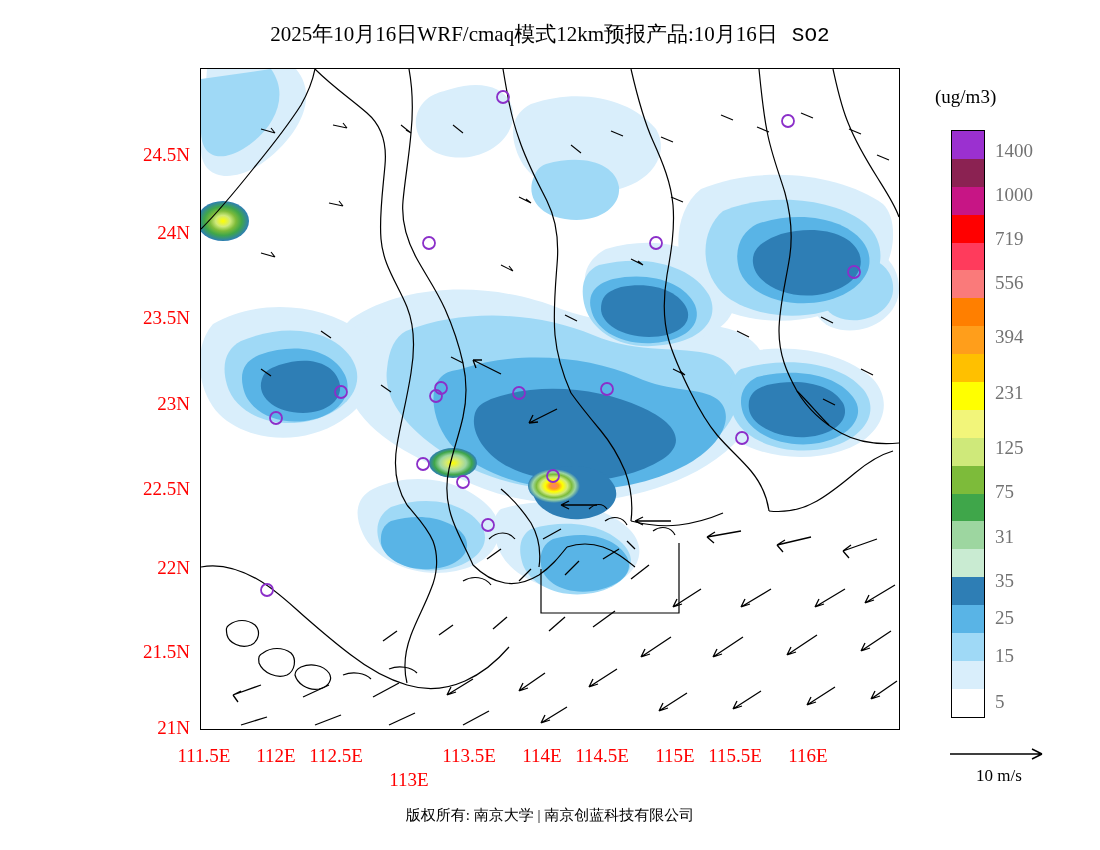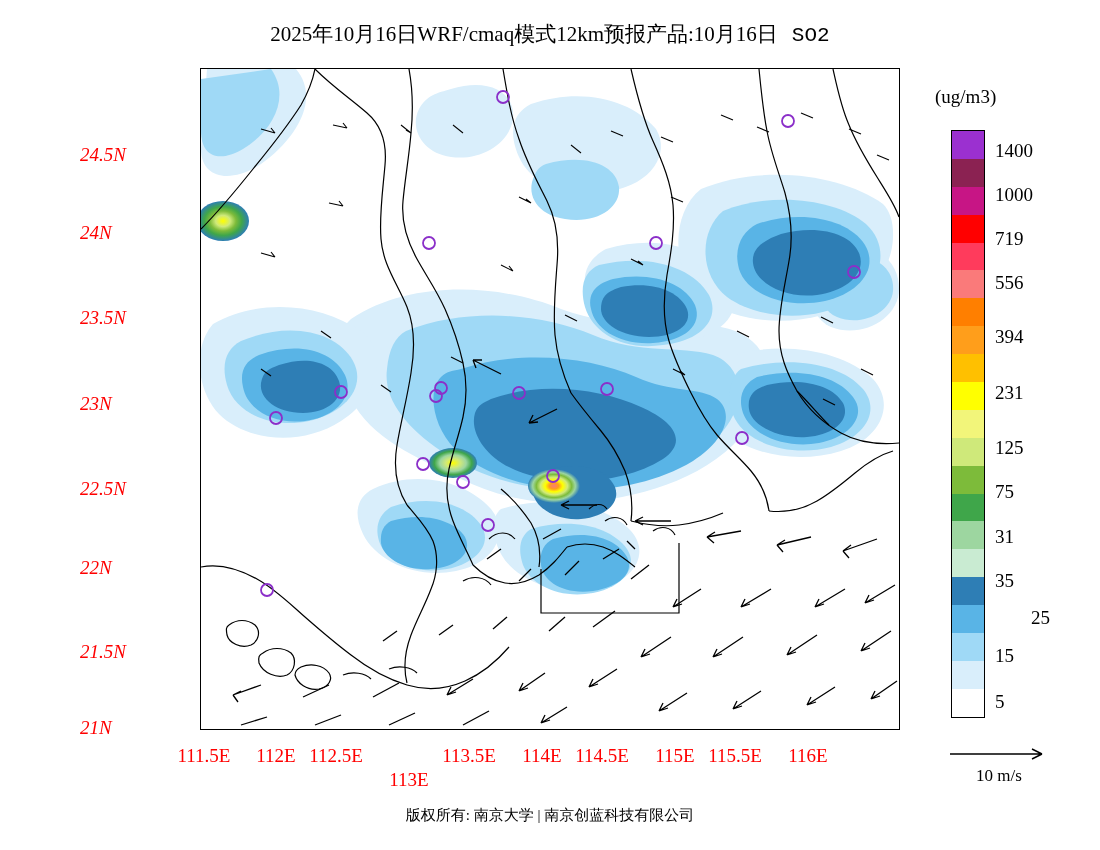--- a/index.html
+++ b/index.html
@@ -23,35 +23,35 @@
     border:1px solid #000;box-sizing:border-box;overflow:hidden;
     background:#ffffff;
   }
   #map-svg{position:absolute;left:0;top:0;}
 
   
   .axis-label{
     position:absolute;color:#ff0000;font-size:19px;
     font-family:"Liberation Serif",serif;white-space:nowrap;
   }
-  .ylab{font-style:italic;}
+  .ylab{text-align:right;}
   .xlab{text-align:center;}
 
   
   #cbar-unit{
     position:absolute;left:935px;top:86px;font-size:19px;color:#000;
     font-family:"Liberation Serif",serif;
   }
   #cbar{
     position:absolute;left:951px;top:130px;width:34px;height:588px;
     border:1px solid #000;box-sizing:border-box;
   }
   #cbar div.seg{width:100%;}
   .cbar-tick{
-    position:absolute;left:995px;font-size:19px;color:#000000;
+    position:absolute;left:995px;font-size:19px;color:#737373;
     font-family:"Liberation Serif",serif;white-space:nowrap;
   }
 
   
   #windref{position:absolute;left:944px;top:744px;width:110px;}
   #windref .lbl{font-size:17px;color:#000;text-align:center;margin-top:2px;
     font-family:"Liberation Serif",serif;}
 
   
   #footer{
@@ -380,21 +380,21 @@
 <div class="cbar-tick" style="top:140px;">1400</div>
 <div class="cbar-tick" style="top:184px;">1000</div>
 <div class="cbar-tick" style="top:228px;">719</div>
 <div class="cbar-tick" style="top:272px;">556</div>
 <div class="cbar-tick" style="top:326px;">394</div>
 <div class="cbar-tick" style="top:382px;">231</div>
 <div class="cbar-tick" style="top:437px;">125</div>
 <div class="cbar-tick" style="top:481px;">75</div>
 <div class="cbar-tick" style="top:526px;">31</div>
 <div class="cbar-tick" style="top:570px;">35</div>
-<div class="cbar-tick" style="top:607px;margin-left:36px;">25</div>
+<div class="cbar-tick" style="top:607px;">25</div>
 <div class="cbar-tick" style="top:645px;">15</div>
 <div class="cbar-tick" style="top:691px;">5</div>
 
 <div id="windref">
   <svg width="110" height="16">
     <path d="M6,10 L98,10 M98,10 L88,5 M98,10 L88,15" stroke="#000" stroke-width="1.4" fill="none"></path>
   </svg>
   <div class="lbl">10 m/s</div>
 </div>
 

